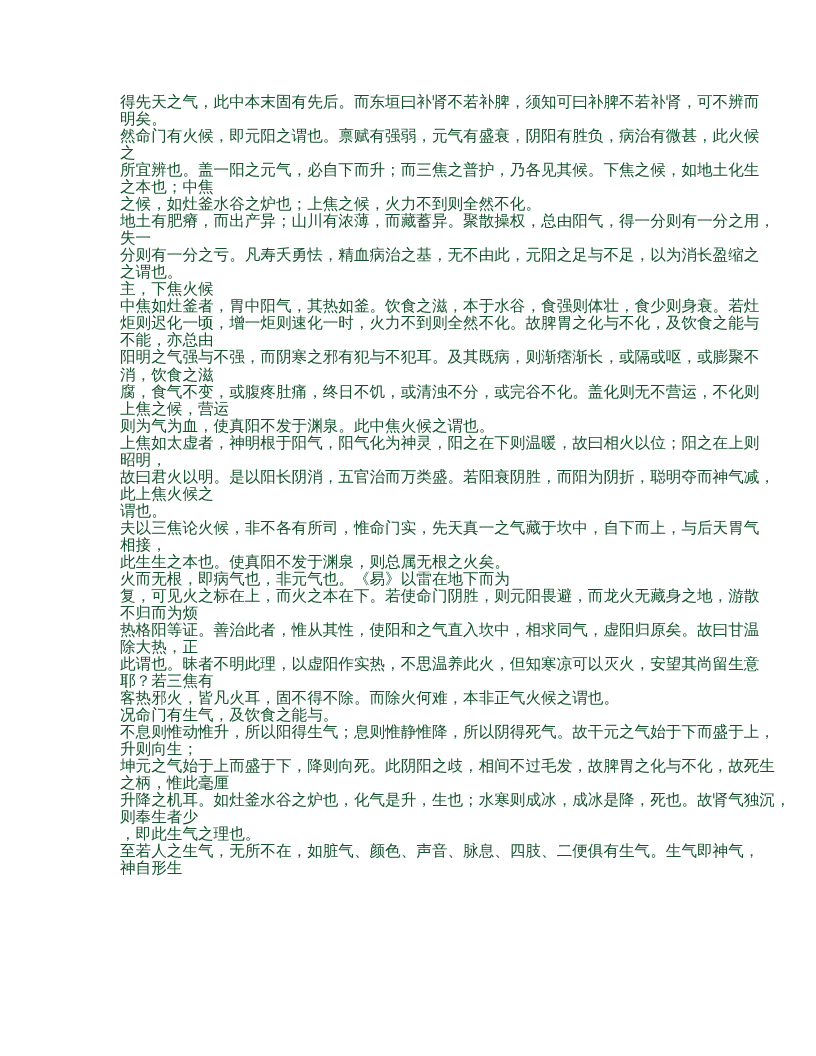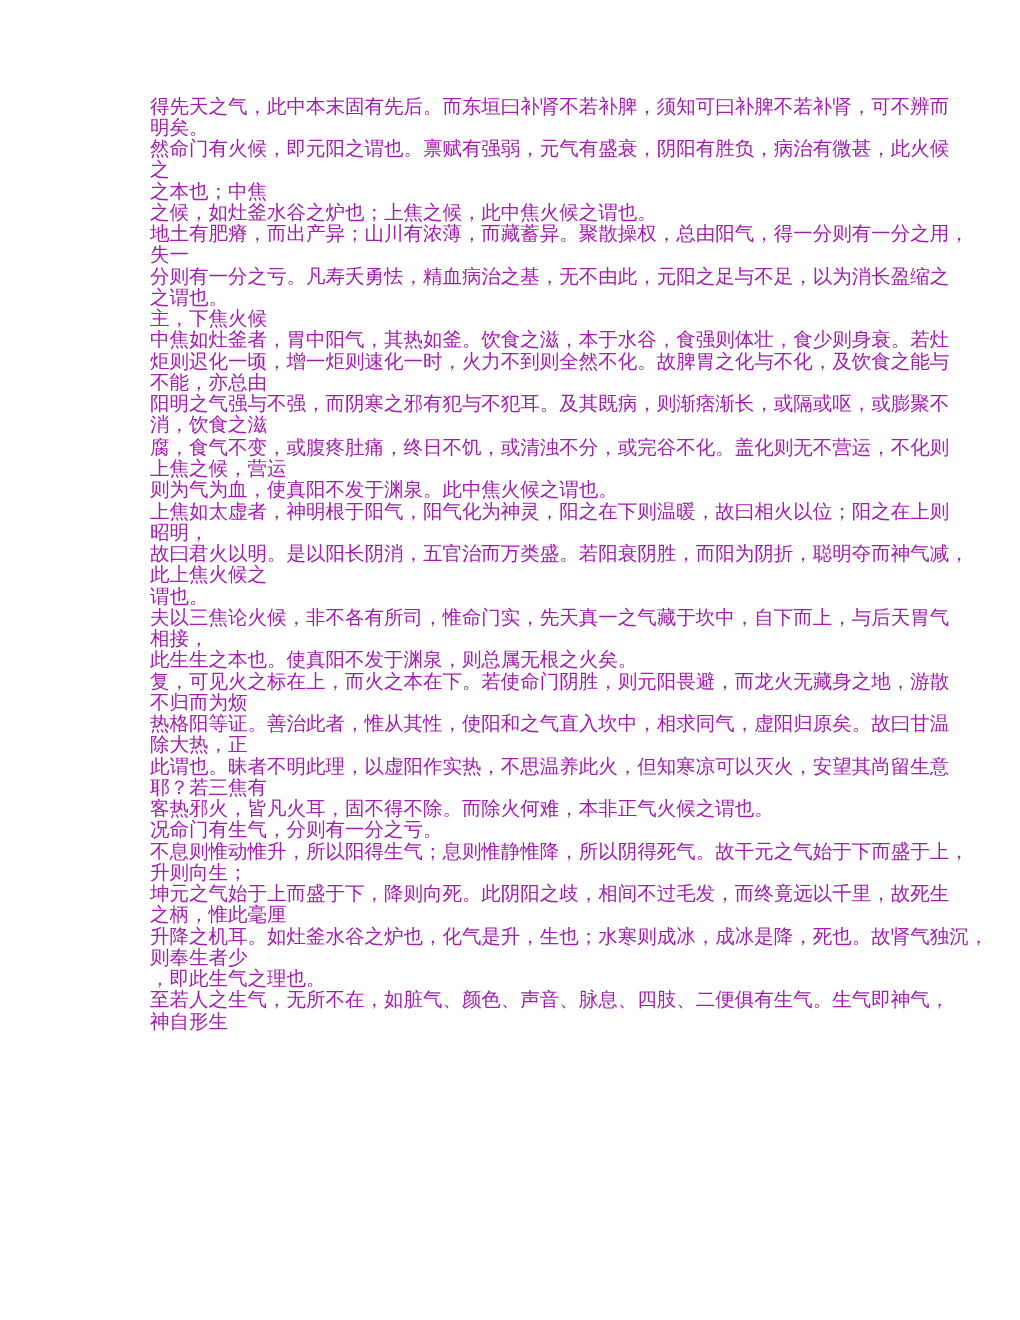--- a/index.html
+++ b/index.html
@@ -1,38 +1,39 @@
 <!DOCTYPE html>
 <html><head>
 <meta charset="utf-8">
 <style>
   html, body { margin: 0; padding: 0; background: #ffffff; }
   body { width: 816px; height: 1056px; position: relative; overflow: hidden; }
   .page {
     position: absolute;
     left: 120px;
-    top: 77px;
+    top: 94px;
     width: 584px;
     font-family: "DejaVu Serif", "Liberation Serif", serif;
     font-size: 15.6px;
     line-height: 17.04px;
-    color: #a21caf;
+    color: #14532d;
   }
   .line { white-space: nowrap; height: 17.04px; }
 </style>
 </head>
 <body>
 
 <div class="page">
   <div class="line">得先天之气，此中本末固有先后。而东垣曰补肾不若补脾，须知可曰补脾不若补肾，可不辨而</div>
   <div class="line">明矣。</div>
   <div class="line">然命门有火候，即元阳之谓也。禀赋有强弱，元气有盛衰，阴阳有胜负，病治有微甚，此火候</div>
   <div class="line">之</div>
+  <div class="line">所宜辨也。盖一阳之元气，必自下而升；而三焦之普护，乃各见其候。下焦之候，如地土化生</div>
   <div class="line">之本也；中焦</div>
-  <div class="line">之候，如灶釜水谷之炉也；上焦之候，此中焦火候之谓也。</div>
+  <div class="line">之候，如灶釜水谷之炉也；上焦之候，火力不到则全然不化。</div>
   <div class="line">地土有肥瘠，而出产异；山川有浓薄，而藏蓄异。聚散操权，总由阳气，得一分则有一分之用，</div>
   <div class="line">失一</div>
   <div class="line">分则有一分之亏。凡寿夭勇怯，精血病治之基，无不由此，元阳之足与不足，以为消长盈缩之</div>
   <div class="line">之谓也。</div>
   <div class="line">主，下焦火候</div>
   <div class="line">中焦如灶釜者，胃中阳气，其热如釜。饮食之滋，本于水谷，食强则体壮，食少则身衰。若灶</div>
   <div class="line">炬则迟化一顷，增一炬则速化一时，火力不到则全然不化。故脾胃之化与不化，及饮食之能与</div>
   <div class="line">不能，亦总由</div>
   <div class="line">阳明之气强与不强，而阴寒之邪有犯与不犯耳。及其既病，则渐痞渐长，或隔或呕，或膨聚不</div>
   <div class="line">消，饮食之滋</div>
@@ -40,31 +41,32 @@
   <div class="line">上焦之候，营运</div>
   <div class="line">则为气为血，使真阳不发于渊泉。此中焦火候之谓也。</div>
   <div class="line">上焦如太虚者，神明根于阳气，阳气化为神灵，阳之在下则温暖，故曰相火以位；阳之在上则</div>
   <div class="line">昭明，</div>
   <div class="line">故曰君火以明。是以阳长阴消，五官治而万类盛。若阳衰阴胜，而阳为阴折，聪明夺而神气减，</div>
   <div class="line">此上焦火候之</div>
   <div class="line">谓也。</div>
   <div class="line">夫以三焦论火候，非不各有所司，惟命门实，先天真一之气藏于坎中，自下而上，与后天胃气</div>
   <div class="line">相接，</div>
   <div class="line">此生生之本也。使真阳不发于渊泉，则总属无根之火矣。</div>
+  <div class="line">火而无根，即病气也，非元气也。《易》以雷在地下而为</div>
   <div class="line">复，可见火之标在上，而火之本在下。若使命门阴胜，则元阳畏避，而龙火无藏身之地，游散</div>
   <div class="line">不归而为烦</div>
   <div class="line">热格阳等证。善治此者，惟从其性，使阳和之气直入坎中，相求同气，虚阳归原矣。故曰甘温</div>
   <div class="line">除大热，正</div>
   <div class="line">此谓也。昧者不明此理，以虚阳作实热，不思温养此火，但知寒凉可以灭火，安望其尚留生意</div>
   <div class="line">耶？若三焦有</div>
   <div class="line">客热邪火，皆凡火耳，固不得不除。而除火何难，本非正气火候之谓也。</div>
-  <div class="line">况命门有生气，分则有一分之亏。</div>
+  <div class="line">况命门有生气，及饮食之能与。</div>
   <div class="line">不息则惟动惟升，所以阳得生气；息则惟静惟降，所以阴得死气。故干元之气始于下而盛于上，</div>
   <div class="line">升则向生；</div>
-  <div class="line">坤元之气始于上而盛于下，降则向死。此阴阳之歧，相间不过毛发，而终竟远以千里，故死生</div>
+  <div class="line">坤元之气始于上而盛于下，降则向死。此阴阳之歧，相间不过毛发，故脾胃之化与不化，故死生</div>
   <div class="line">之柄，惟此毫厘</div>
   <div class="line">升降之机耳。如灶釜水谷之炉也，化气是升，生也；水寒则成冰，成冰是降，死也。故肾气独沉，</div>
   <div class="line">则奉生者少</div>
   <div class="line">，即此生气之理也。</div>
   <div class="line">至若人之生气，无所不在，如脏气、颜色、声音、脉息、四肢、二便俱有生气。生气即神气，</div>
   <div class="line">神自形生</div>
   <div class="line"></div>
   <div class="line"></div>
   <div class="line"></div>
 </div>

